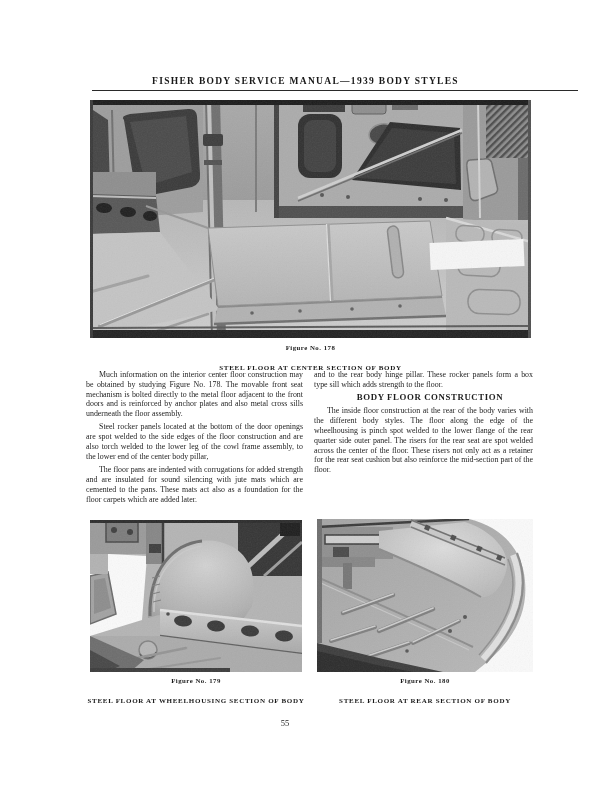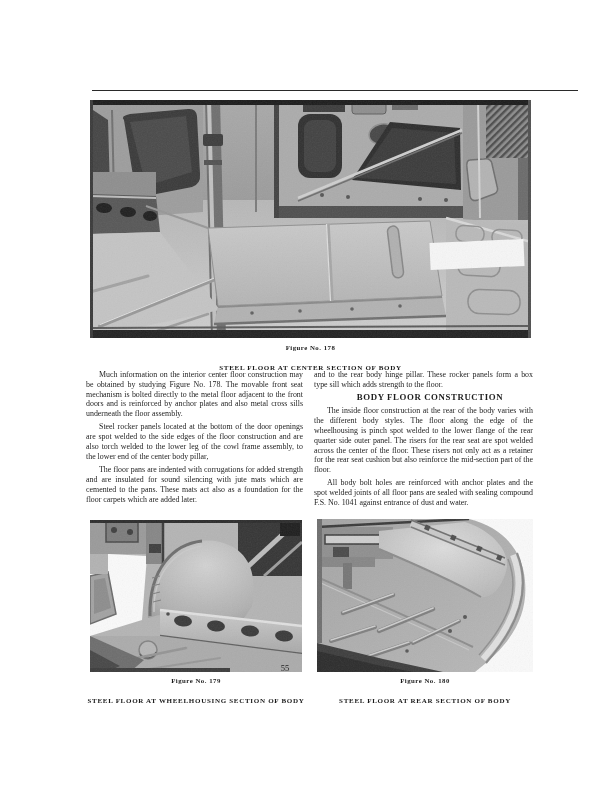--- a/index.html
+++ b/index.html
@@ -19,28 +19,29 @@
   #cap-178{left:90px;top:344px;width:441px;}
   #cap-179{left:74px;top:677px;width:244px;}
   #cap-180{left:309px;top:677px;width:232px;}
   .col{position:absolute;top:370px;font-size:7.9px;line-height:9.8px;text-align:justify;}
   #col-left{left:86px;width:217px;}
   #col-right{left:314px;width:219px;}
   .col p{margin:0 0 3.5px 0;text-indent:13px;}
   .col p.no-indent{text-indent:0;}
   .sect-heading{font-weight:bold;font-size:8.8px;letter-spacing:0.6px;text-align:center;
                 text-indent:0;margin:3px 0 3px 0;}
-  .pagenum{position:absolute;left:0;top:663px;width:570px;text-align:center;
+  .pagenum{position:absolute;left:0;top:718px;width:570px;text-align:center;
            font-size:8.5px;color:#222;}
 </style>
 </head>
 <body>
 
 <div class="page">
 
+  <div class="header">FISHER BODY SERVICE MANUAL—1939 BODY STYLES</div>
   <div class="header-rule"></div>
 
   <div class="photo" id="photo-178">
     <svg width="441" height="238" viewBox="0 0 441 238" xmlns="http://www.w3.org/2000/svg">
       <defs>
         <linearGradient id="wallg" x1="0" y1="0" x2="0" y2="1">
           <stop offset="0" stop-color="#a9a9a9"></stop>
             <stop offset="1" stop-color="#989898"></stop>
         </linearGradient>
         <linearGradient id="floorg" x1="0" y1="0" x2="0" y2="1">
@@ -151,21 +152,20 @@
 
   <div class="col" id="col-left">
     <p>Much information on the interior center floor construction may be obtained by studying Figure No. 178. The movable front seat mechanism is bolted directly to the metal floor adjacent to the front doors and is reinforced by anchor plates and also metal cross sills underneath the floor assembly.</p>
     <p>Steel rocker panels located at the bottom of the door openings are spot welded to the side edges of the floor construction and are also torch welded to the lower leg of the cowl frame assembly, to the lower end of the center body pillar,</p>
     <p>The floor pans are indented with corrugations for added strength and are insulated for sound silencing with jute mats which are cemented to the pans. These mats act also as a foundation for the floor carpets which are added later.</p>
   </div>
   <div class="col" id="col-right">
     <p class="no-indent">and to the rear body hinge pillar. These rocker panels form a box type sill which adds strength to the floor.</p>
     <p class="sect-heading">BODY FLOOR CONSTRUCTION</p>
     <p>The inside floor construction at the rear of the body varies with the different body styles. The floor along the edge of the wheelhousing is pinch spot welded to the lower flange of the rear quarter side outer panel. The risers for the rear seat are spot welded across the center of the floor. These risers not only act as a retainer for the rear seat cushion but also reinforce the mid-section part of the floor.</p>
-    <p>All body bolt holes are reinforced with anchor plates and the spot welded joints of all floor pans are sealed with sealing compound F.S. No. 1041 against entrance of dust and water.</p>
   </div>
 
   <div class="photo" id="photo-179">
     <svg width="212" height="152" viewBox="0 0 212 152" xmlns="http://www.w3.org/2000/svg">
       <defs>
         <radialGradient id="dome" cx="0.55" cy="0.3" r="0.9">
           <stop offset="0" stop-color="#d2d2d2"></stop>
             <stop offset="0.7" stop-color="#b0b0b0"></stop>
             <stop offset="1" stop-color="#949494"></stop>
         </radialGradient>

